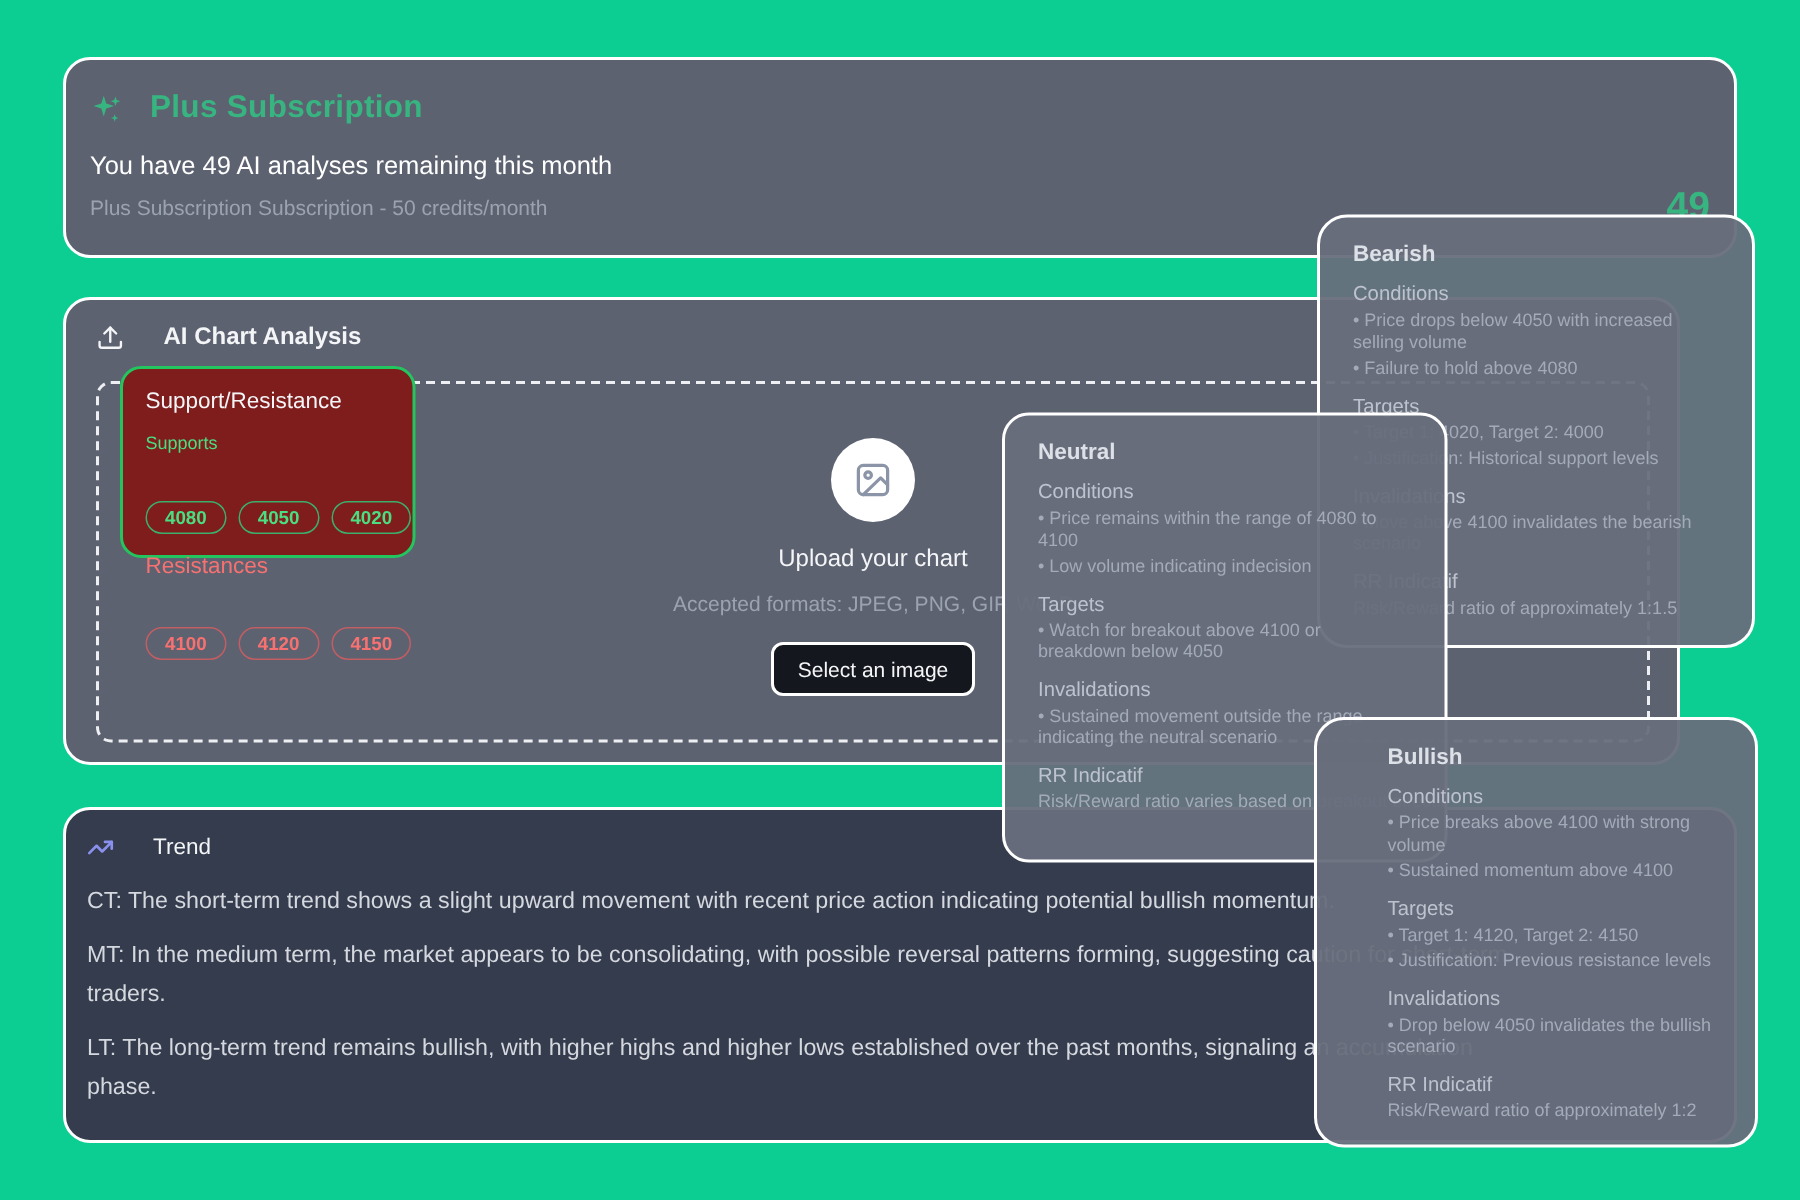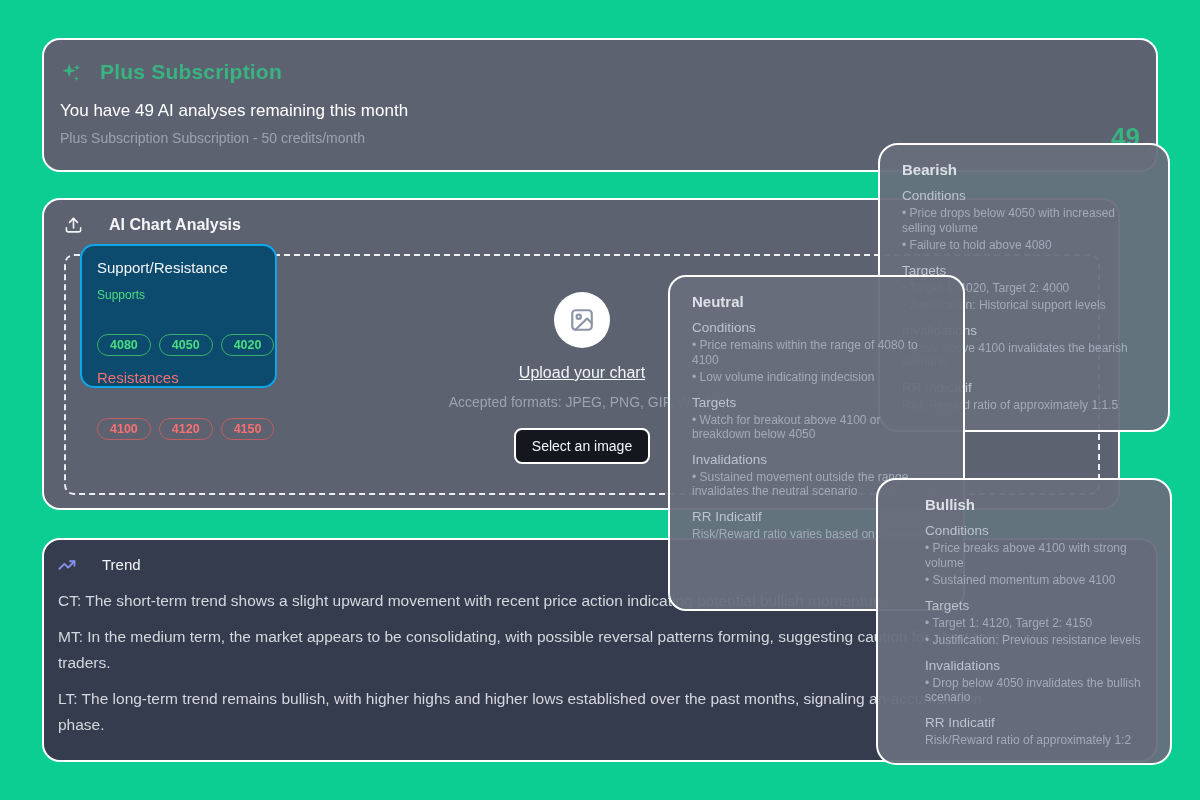--- a/index.html
+++ b/index.html
@@ -26,55 +26,55 @@
   
   #analysis-card { left:42px; top:198px; width:1078px; height:312px; z-index:5; padding:16px 20px; }
   .card-header { display:flex; align-items:flex-start; gap:26px; }
   .card-header-title { color:#F4F5F7; font-size:16px; font-weight:bold; }
   #dropzone {
     position:absolute; left:20px; top:54px; width:1036px; height:241px;
     border:2px dashed #EDEFF2; border-radius:10px;
     display:flex; flex-direction:column; align-items:center;
   }
   #sr-panel {
-    position:absolute; left:36px; top:44px; width:197px; height:144px;
-    background:#0c4a6e; border:2px solid #0ea5e9; border-radius:14px;
+    position:absolute; left:36px; top:44px; width:197px; height:128px;
+    background:#7f1d1d; border:2px solid #22c55e; border-radius:14px;
     padding:13px 15px; z-index:2;
   }
   .sr-title { color:#F4F5F7; font-size:15px; margin-bottom:12px; }
   .sr-label-supports { color:#4ADE80; font-size:12px; margin-bottom:7px; }
   .sr-label-resistances { color:#F87171; font-size:15px; margin-bottom:7px; margin-top:13px; }
   .pill-row { display:flex; gap:8px;margin-top:32px; }
   .pill { font-size:12.5px; font-weight:bold; border-radius:999px; padding:3px 12px; }
   .pill.support { color:#4ADE80; border:1.5px solid #3BAF6B; }
   .pill.resistance { color:#F87171; border:1.5px solid #C05E63; }
   .upload-circle {
     margin-top:36px; width:56px; height:56px; border-radius:50%;
     background:#FFFFFF; display:flex; align-items:center; justify-content:center;
   }
-  .upload-title { color:#F4F5F7; font-size:16px; margin-top:16px;text-decoration:underline; }
+  .upload-title { color:#F4F5F7; font-size:16px; margin-top:16px; }
   .upload-formats { color:#9CA3B0; font-size:14px; margin-top:12px; }
   .select-btn {
     margin-top:18px; background:#15171E; color:#F4F5F7; font-size:14px;
     border:2px solid #ffffff; border-radius:8px; padding:8px 16px; cursor:pointer;
     font-family:inherit;
   }
   
   #trend-card { left:42px; top:538px; width:1116px; height:224px; z-index:5; background:#343C4D; padding:16px 14px; }
   .trend-paragraphs { margin-top:14px; }
   .trend-p { margin-bottom:10px; }
   .trend-line { display:block; white-space:nowrap; color:#D5D8DE; font-size:15.5px; line-height:26px; }
   
   .scenario-card {
     position:absolute; background:rgba(104,110,124,0.95);
     border:2px solid #FFFFFF; border-radius:20px; overflow:hidden;
     padding:16px 22px;
   }
   #bearish-card { left:878px; top:143px; width:292px; height:289px; z-index:20; }
-  #neutral-card { left:668px; top:275px; width:297px; height:336px; z-index:30;border-radius:18px; }
+  #neutral-card { left:668px; top:275px; width:297px; height:300px; z-index:30;border-radius:18px; }
   #bullish-card { left:876px; top:478px; width:296px; height:287px; z-index:40;padding-left:47px; }
   .scenario-title { color:#DCE0E7; font-size:15px; font-weight:bold; margin-bottom:10px; }
   .section-h { color:#BDC3CE; font-size:13.5px; margin-top:10px; margin-bottom:3px; }
   .bullet { color:#A3AAB8; font-size:12px; line-height:14.5px; margin-top:3px; }
   .bullet::before { content:"• "; }
   .rr-text { color:#A3AAB8; font-size:12px; line-height:14.5px; margin-top:3px; white-space:nowrap; }
   .icon { display:inline-flex; align-items:center; justify-content:center; }
 </style>
 </head>
 <body>
@@ -179,21 +179,21 @@
 </div>
 
 <div class="scenario-card" id="neutral-card">
   <div class="scenario-title">Neutral</div>
   <div class="section-h">Conditions</div>
   <div class="bullet">Price remains within the range of 4080 to 4100</div>
   <div class="bullet">Low volume indicating indecision</div>
   <div class="section-h">Targets</div>
   <div class="bullet">Watch for breakout above 4100 or breakdown below 4050</div>
   <div class="section-h">Invalidations</div>
-  <div class="bullet">Sustained movement outside the range invalidates the neutral scenario</div>
+  <div class="bullet">Sustained movement outside the range indicating the neutral scenario</div>
   <div class="section-h">RR Indicatif</div>
   <div class="rr-text">Risk/Reward ratio varies based on breakout direction</div>
 </div>
 
 <div class="scenario-card" id="bullish-card">
   <div class="scenario-title">Bullish</div>
   <div class="section-h">Conditions</div>
   <div class="bullet">Price breaks above 4100 with strong volume</div>
   <div class="bullet">Sustained momentum above 4100</div>
   <div class="section-h">Targets</div>

